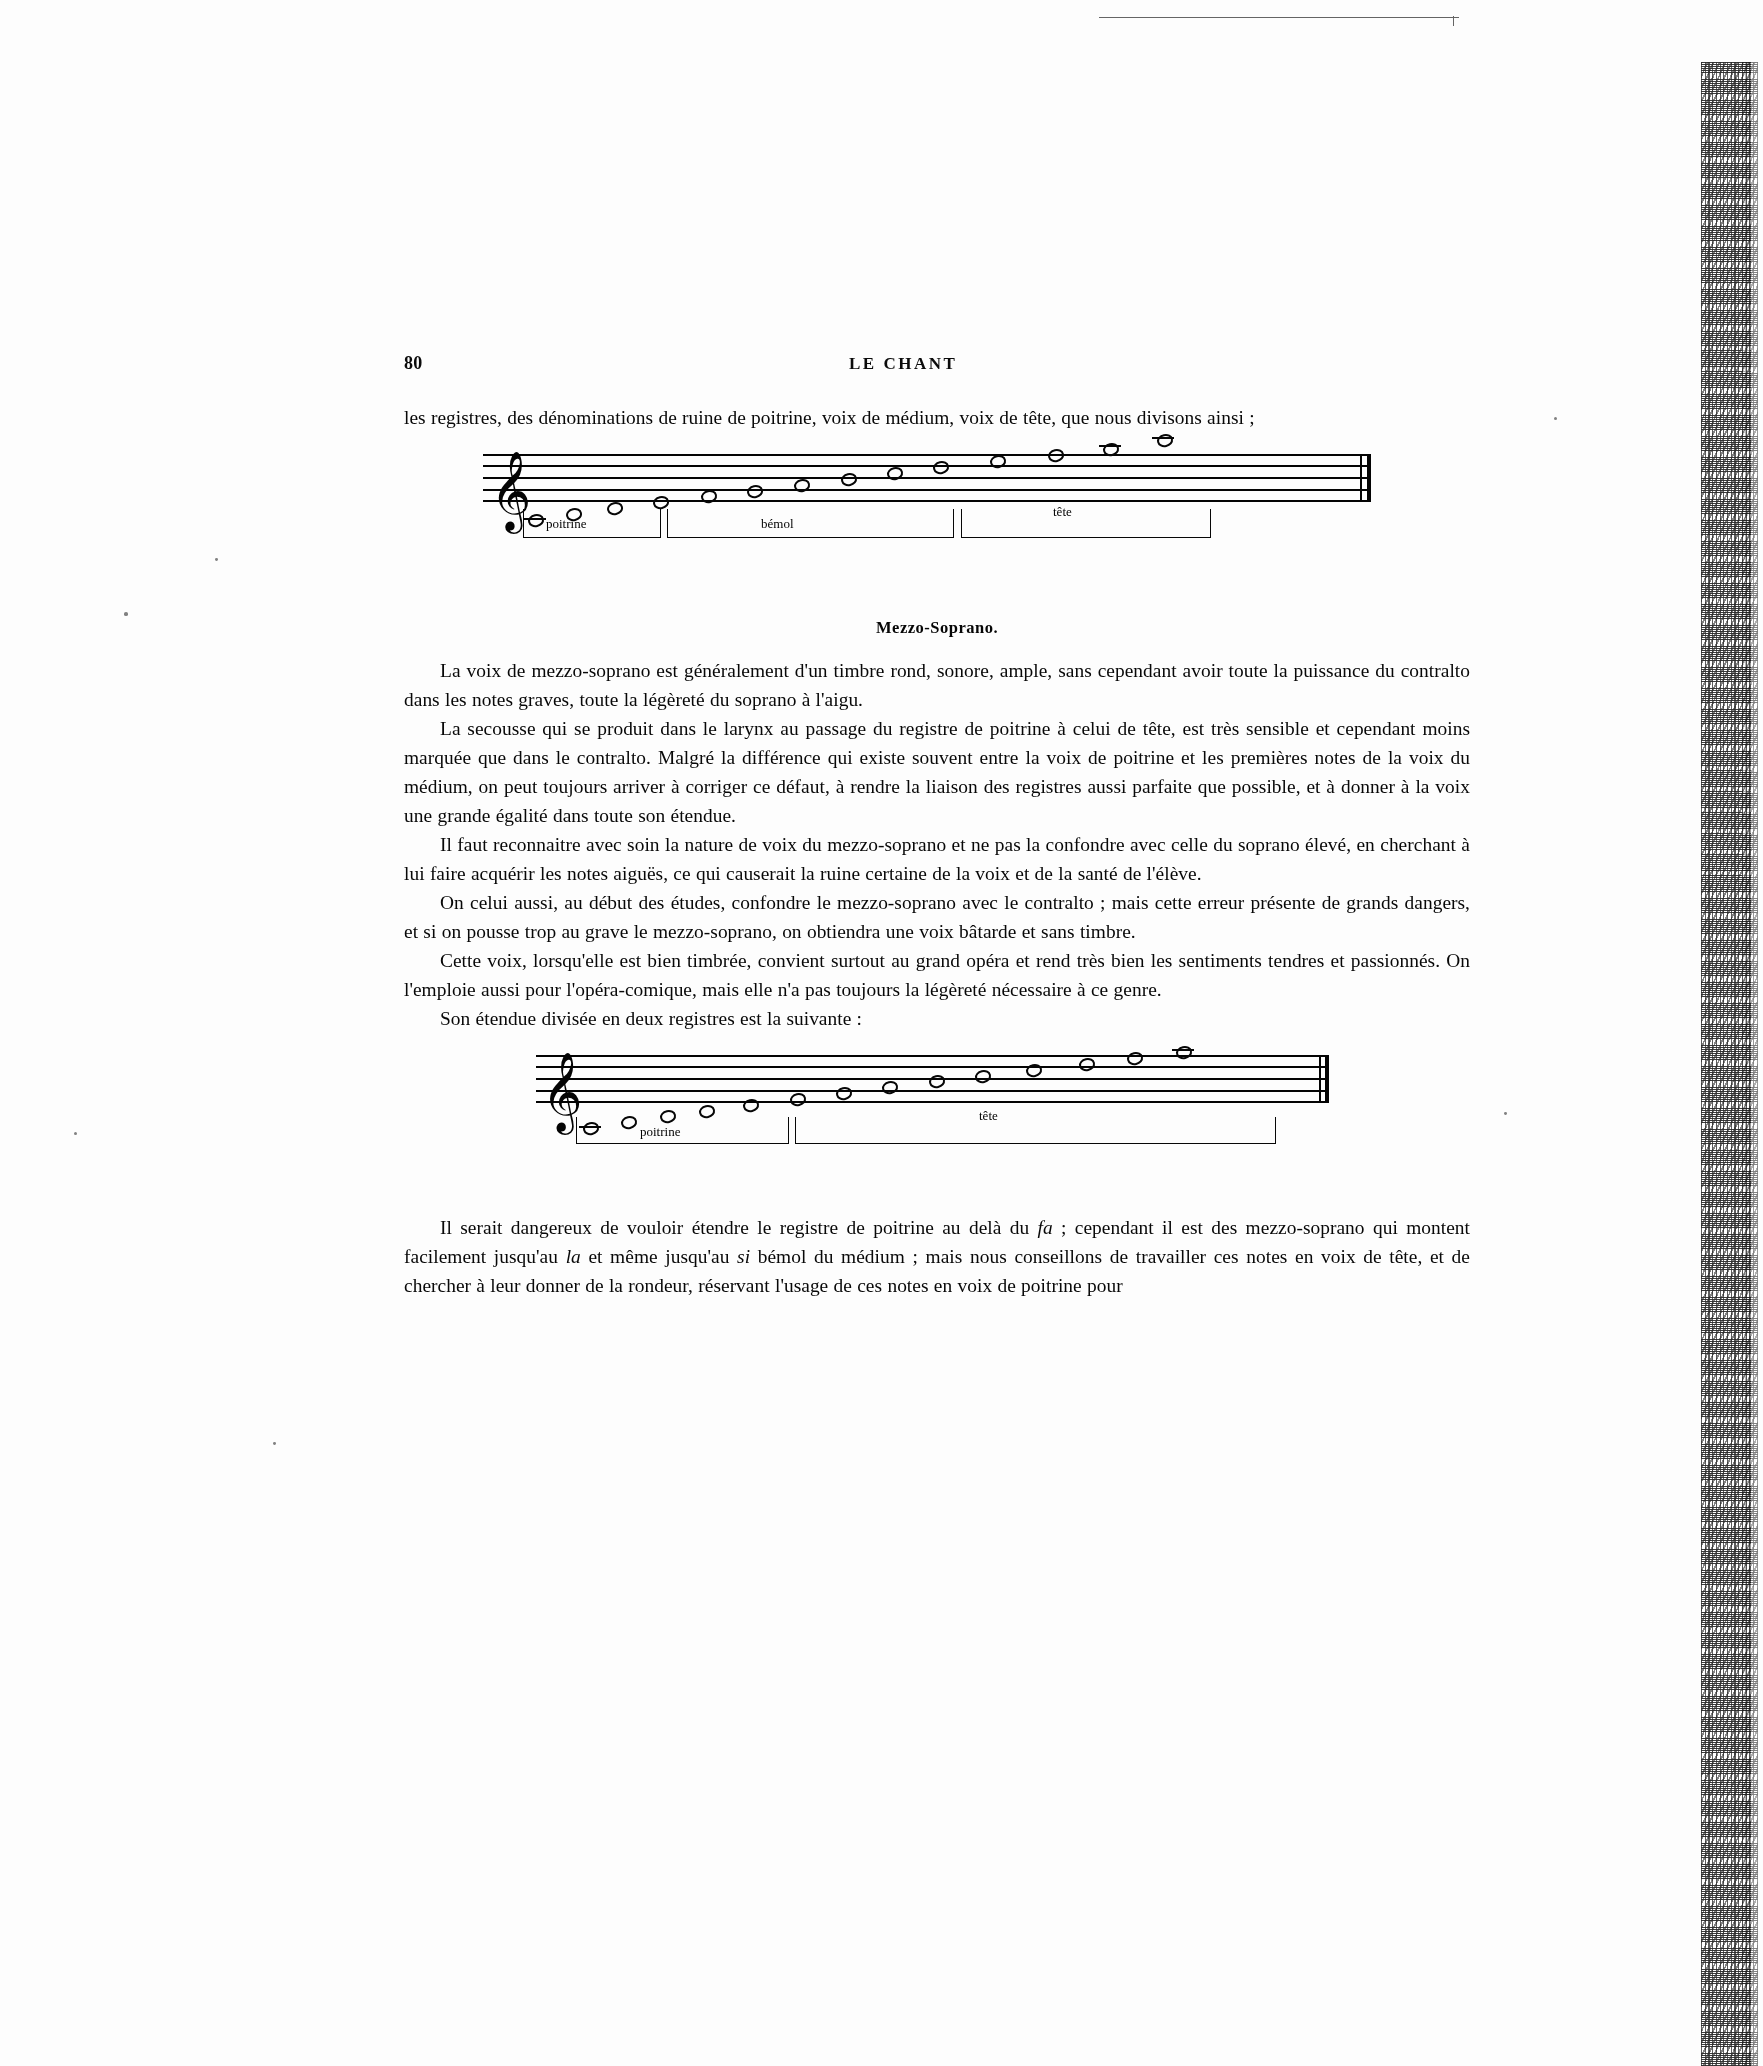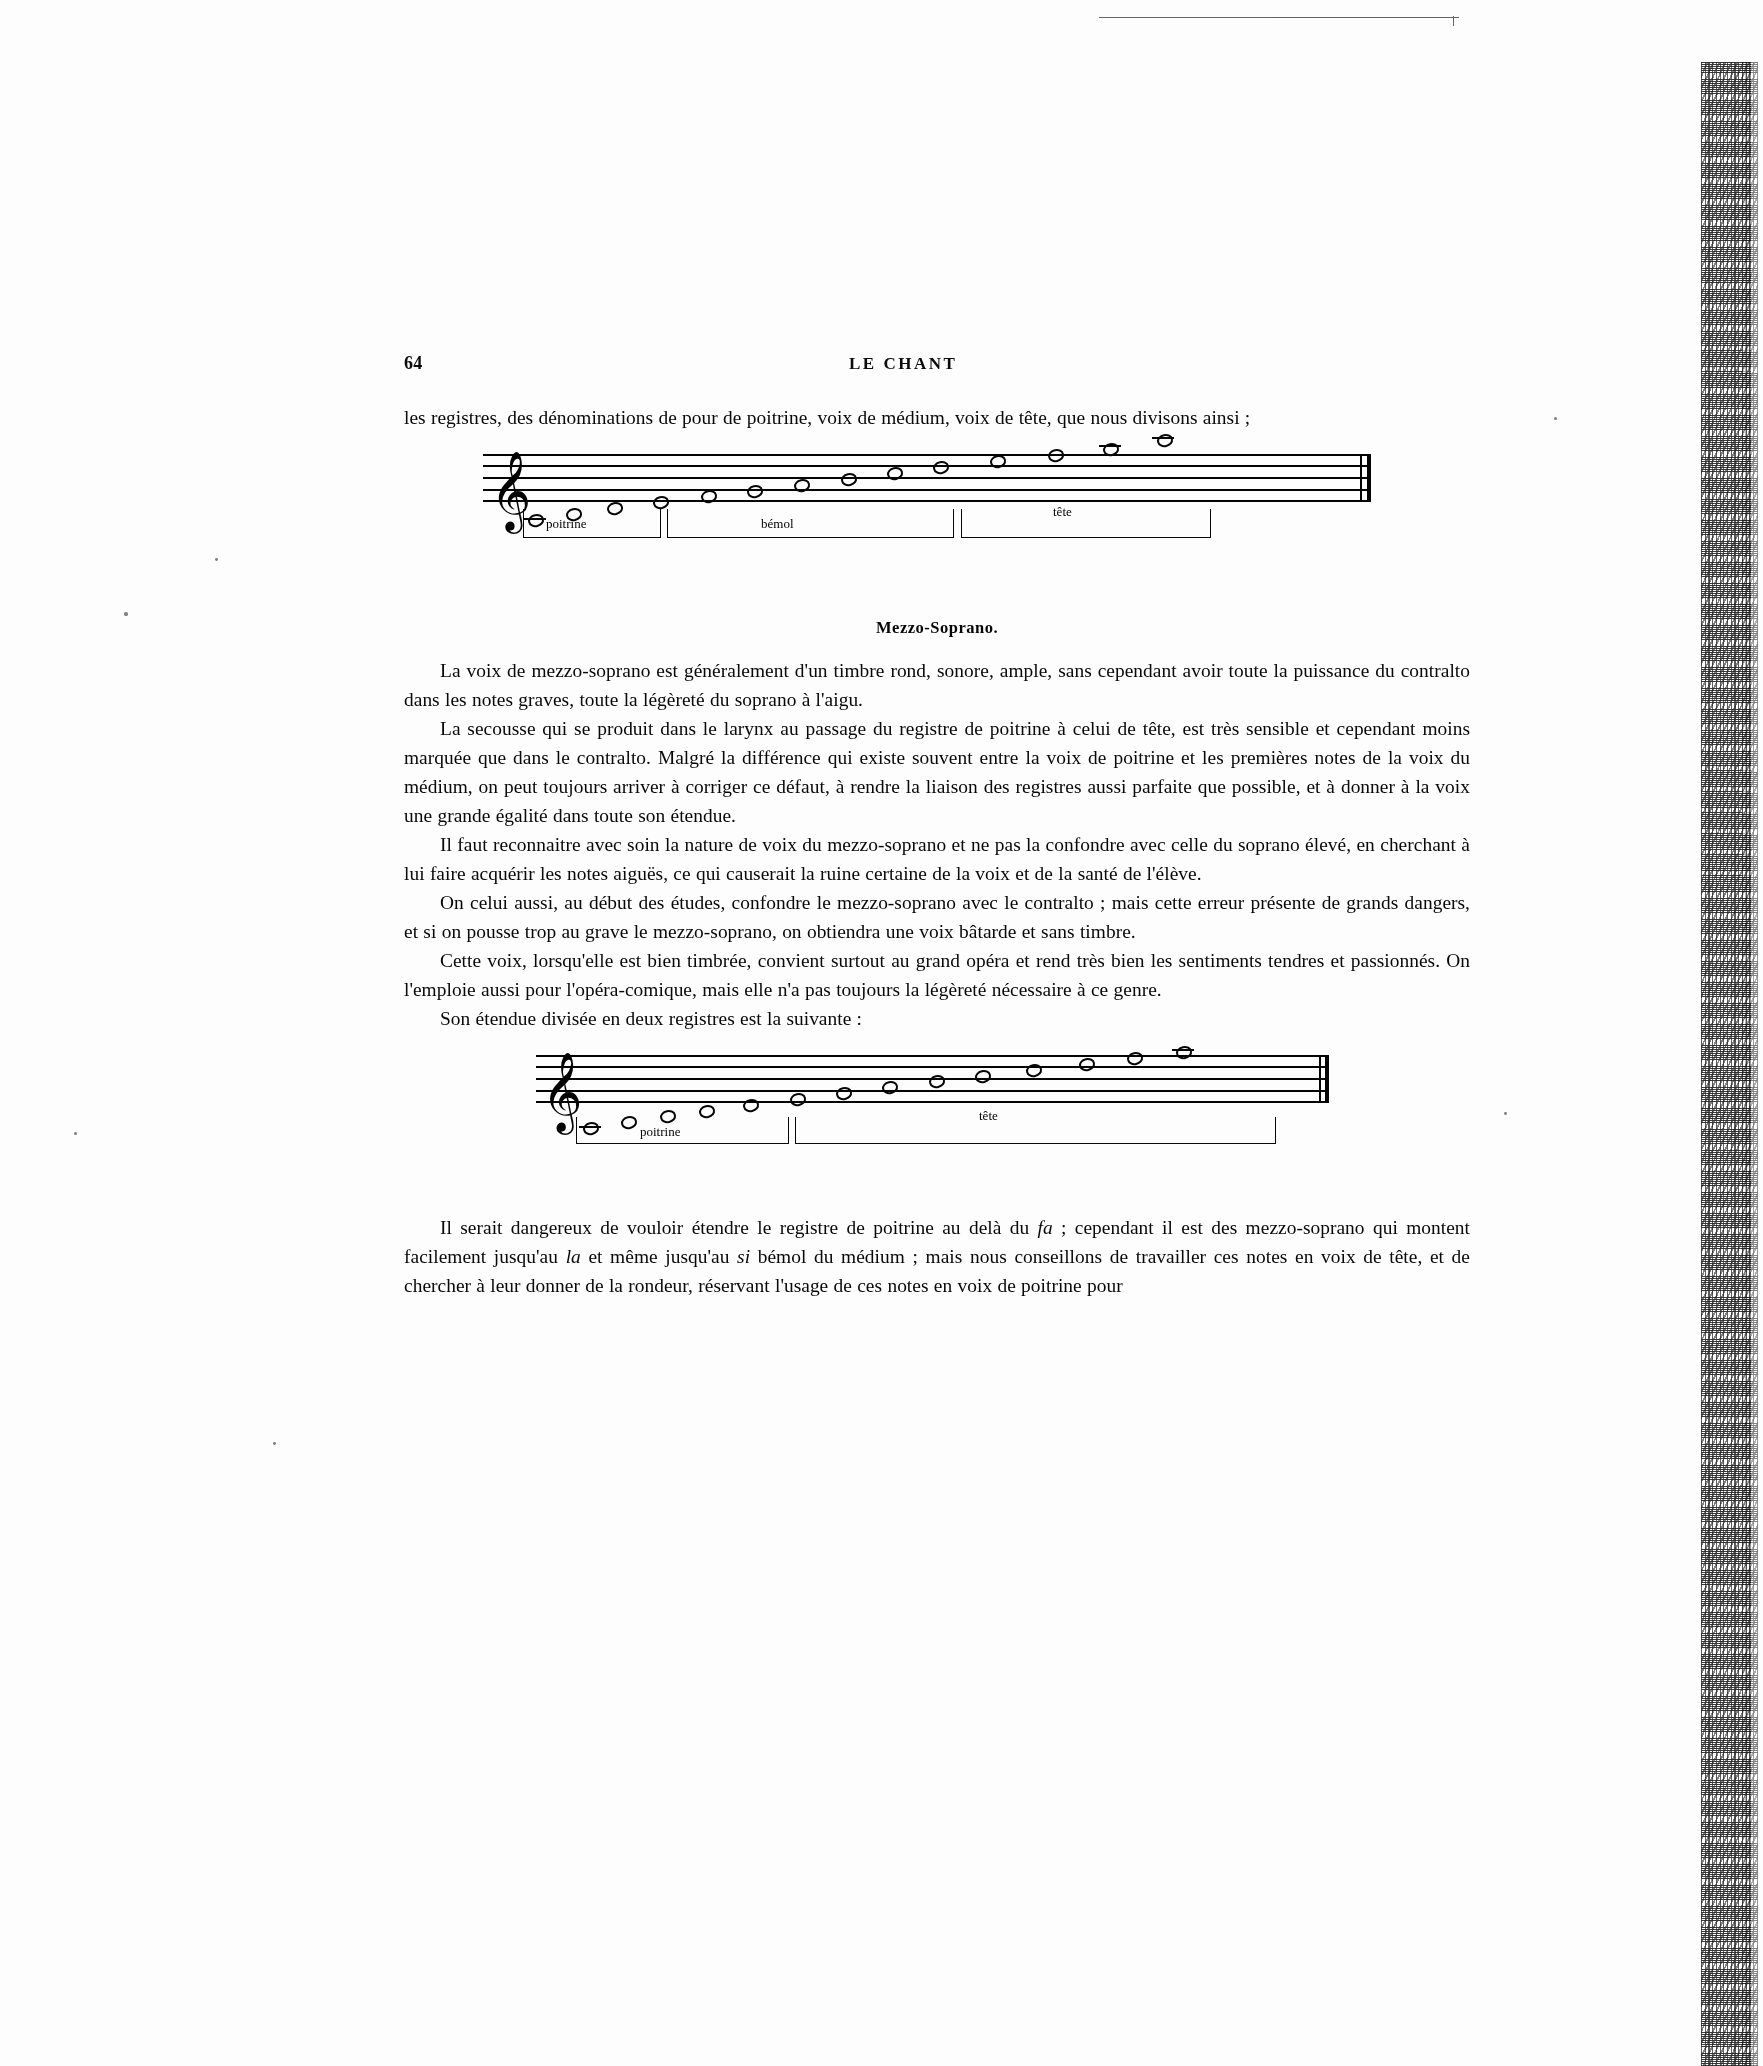--- a/index.html
+++ b/index.html
@@ -196,27 +196,27 @@
   <div class="gutter-noise thin"></div>
 
   <div class="speck" style="left:215px; top:558px; width:2.9px; height:2.9px;"></div>
   <div class="speck" style="left:124px; top:612px; width:3.7px; height:3.7px;"></div>
   <div class="speck" style="left:74px; top:1132px; width:3.3px; height:3.3px;"></div>
   <div class="speck" style="left:273px; top:1442px; width:2.9px; height:2.9px;"></div>
   <div class="speck" style="left:1554px; top:417px; width:3.3px; height:3.3px;"></div>
   <div class="speck" style="left:1504px; top:1112px; width:2.9px; height:2.9px;"></div>
 
   <div class="running-head">
-    <div class="folio">64</div>
+    <div class="folio">80</div>
     <div class="head-title">LE CHANT</div>
   </div>
 
   <div class="content" style="top: 403px;">
 
-    <p class="body noindent">les registres, des dénominations de pour de poitrine, voix de médium, voix de tête, que nous divisons ainsi ;</p>
+    <p class="body noindent">les registres, des dénominations de ruine de poitrine, voix de médium, voix de tête, que nous divisons ainsi ;</p>
 
     <div class="staff-wrap staff-aged" style="margin-top: 21.5px; margin-left: 79px; width: 888px; height: 124px;">
 
       <div class="staff" style="width: 888px;">
         <div class="line l0"></div>
         <div class="line l1"></div>
         <div class="line l2"></div>
         <div class="line l3"></div>
         <div class="line l4"></div>
 

